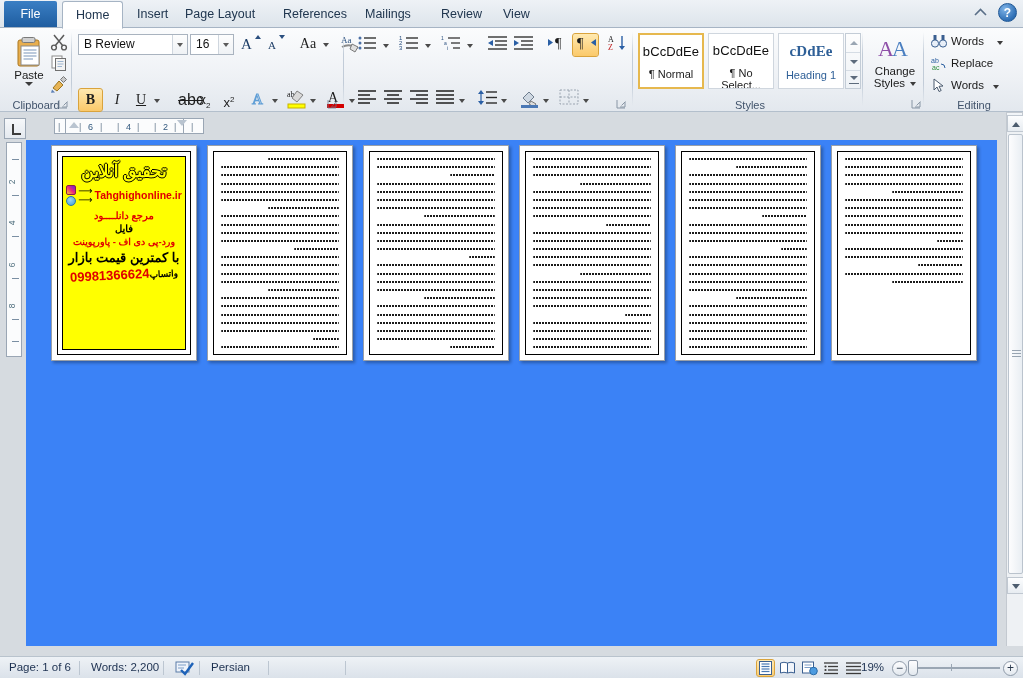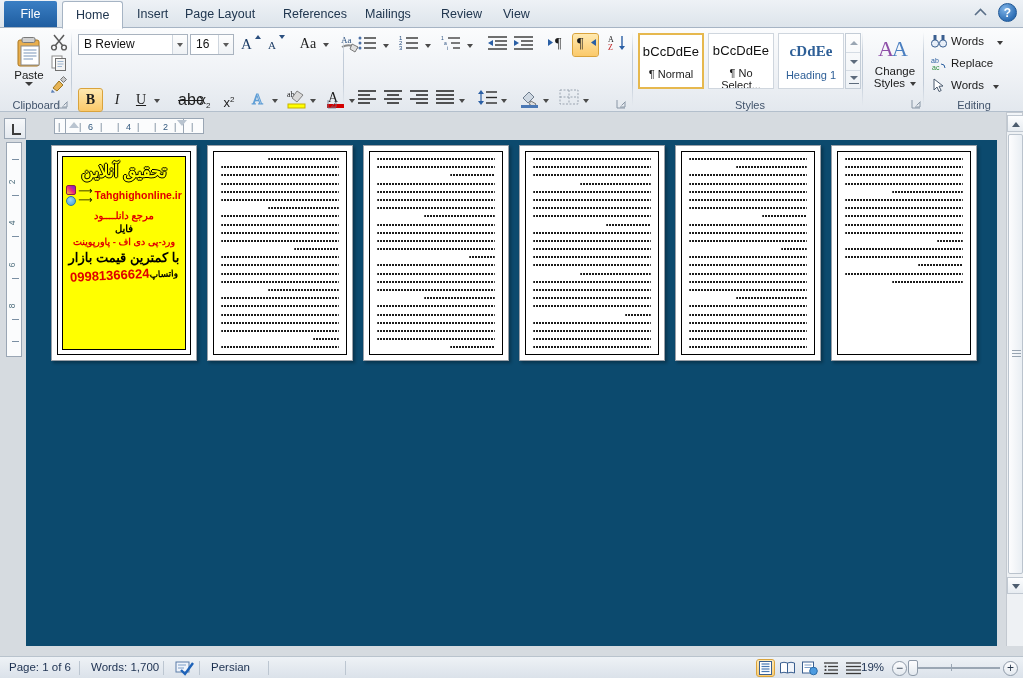--- a/index.html
+++ b/index.html
@@ -164,21 +164,21 @@
     position: absolute; left: 14px; top: 3px; width: 0; height: 0;
     border-left: 5px solid transparent; border-right: 5px solid transparent;
     border-bottom: 6px solid #b9c4d0;
   }
   .margin-stop { position: absolute; top: 0; width: 1px; height: 14px; background: #9aa6b4; }
 
   
   .canvas {
     position: absolute; left: 26px; top: 140px;
     width: 971px; height: 506px;
-    background: #0c4a6e;
+    background: #3b82f6;
   }
   .page {
     position: absolute; top: 5px; width: 146px; height: 216px;
     background: #fff;
     box-shadow: 2px 2px 3px rgba(0,0,0,.30);
     border: 1px solid #9aa0a8;
     overflow: hidden;
   }
   .page-inner {
     position: absolute; left: 5px; top: 5px; right: 5px; bottom: 5px;
@@ -991,21 +991,21 @@
     </div>
     <div class="sb-btn" style="top:462px;">
       <i style="border-top:5px solid #4c5c6e;"></i>
     </div>
 
   </div>
 
   <div class="status">
     <div class="st-item" style="left:0;">Page: 1 of 6</div>
     <div class="st-div" style="left:79px;"></div>
-    <div class="st-item" style="left:82px;">Words: 1,700</div>
+    <div class="st-item" style="left:82px;">Words: 2,200</div>
     <div class="st-div" style="left:163px;"></div>
     <div class="st-item" style="left:166px; width:30px;">
       <span>
         <svg width="20" height="16" viewBox="0 0 20 16" style="vertical-align:middle;">
           <rect x="1" y="2" width="13" height="10" fill="#eef3fa" stroke="#5a7ca8"></rect>
           <line x1="3" y1="5" x2="11" y2="5" stroke="#7d9ec7"></line>
           <line x1="3" y1="8" x2="9" y2="8" stroke="#7d9ec7"></line>
           <path d="M6 10 L10 14 L18 3" fill="none" stroke="#1d62b8" stroke-width="2.4"></path>
         </svg>
       </span>

